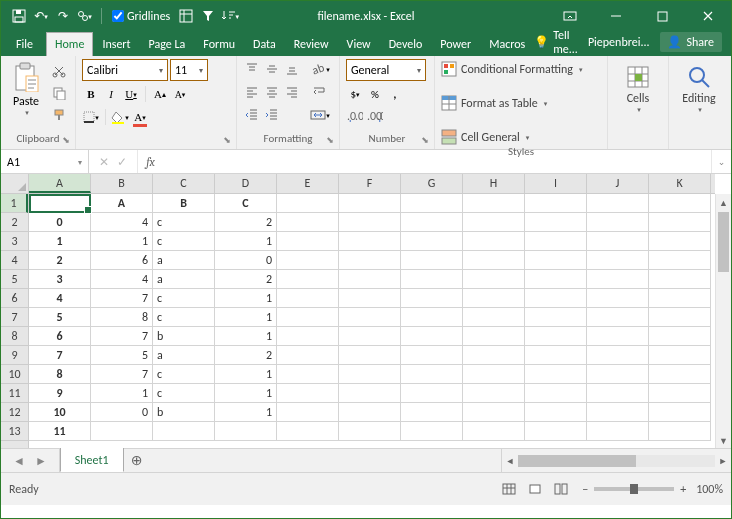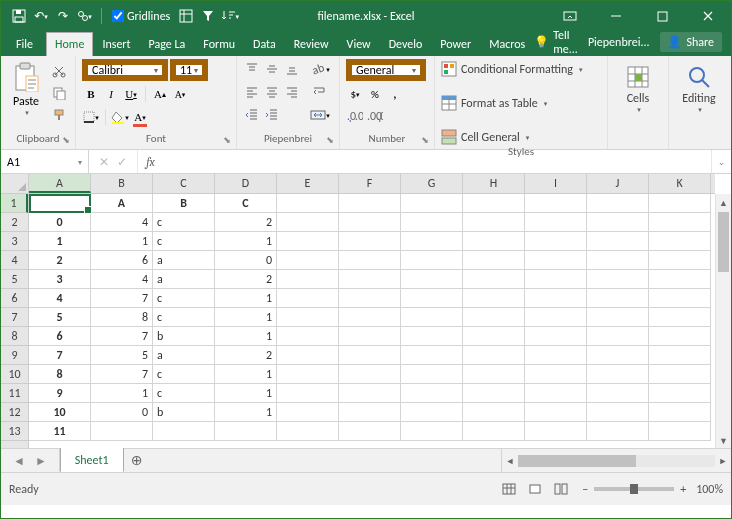--- a/index.html
+++ b/index.html
@@ -24,21 +24,21 @@
 .group{border-right:1px solid #e1e1e1;padding:3px 6px 2px;display:flex;flex-direction:column;position:relative}
 .group-title{font-size:11px;color:#666;text-align:center;margin-top:auto;padding-bottom:2px}
 .group-launcher{position:absolute;right:3px;bottom:3px;width:12px;height:12px;font-size:9px;color:#888;text-align:center}
 .clip-body{display:flex;gap:4px}
 .clip-paste{display:flex;flex-direction:column;align-items:center;width:38px;border:1px solid transparent;padding-top:2px}
 .clip-paste svg{margin-bottom:2px}
 .clip-side{display:flex;flex-direction:column;gap:2px;padding-top:2px}
 .icon-btn{width:20px;height:20px;border:1px solid transparent;display:flex;align-items:center;justify-content:center;cursor:pointer}
 .font-body{display:flex;flex-direction:column;gap:3px;width:148px}
 .font-row{display:flex;gap:2px;align-items:center}
-.combo{background:#fff;border:6px solid #a16207;height:22px;display:flex;align-items:center;padding:0 4px;font-size:12px}
+.combo{background:#fff;border:1px solid #a16207;height:22px;display:flex;align-items:center;padding:0 4px;font-size:12px}
 .combo.font{width:86px}
 .combo.size{width:38px}
 .combo .caret{margin-left:auto;font-size:8px;color:#666}
 .smallicon{width:18px;height:20px;display:flex;align-items:center;justify-content:center;font-size:11px;cursor:pointer}
 .align-body{display:flex;gap:6px}
 .align-col{display:flex;flex-direction:column;gap:3px}
 .align-row{display:flex;gap:2px}
 .num-body{display:flex;flex-direction:column;gap:3px;width:82px}
 .styles-body{display:flex;flex-direction:column;gap:18px;width:160px;padding-top:2px}
 .styles-row{display:flex;align-items:center;gap:4px;font-size:12px;color:#444;cursor:pointer}
@@ -255,21 +255,20 @@
         <div class="smallicon">
             <svg width="14" height="14">
               <path d="M5 2l6 6-5 5-5-5z" fill="#fff" stroke="#888"></path>
               <rect x="1" y="12" width="12" height="3" fill="#ffff00"></rect>
             </svg>
             <span style="font-size:7px">▾</span>
           </div>
         <div class="smallicon" style="font-family:serif;position:relative">A<div style="position:absolute;bottom:0;left:2px;right:2px;height:3px;background:#e74c3c"></div><span style="font-size:7px">▾</span></div>
       </div>
     </div>
-    <div class="group-title">Font</div>
     <div class="group-launcher">⬊</div>
   </div>
 
   <div class="group">
     <div class="align-body">
       <div class="align-col">
         <div class="align-row">
           <div class="smallicon">
               <svg width="14" height="14">
                 <line x1="2" y1="2" x2="12" y2="2" stroke="#666"></line>
@@ -347,21 +346,21 @@
           </div>
         <div class="smallicon" style="width:26px">
             <svg width="16" height="14">
               <rect x="1" y="3" width="14" height="8" fill="none" stroke="#666"></rect>
               <path d="M4 7h8M10 5l2 2-2 2M6 5l-2 2 2 2" fill="none" stroke="#4472c4"></path>
             </svg>
             <span style="font-size:7px">▾</span>
           </div>
       </div>
     </div>
-    <div class="group-title">Piepenbrei</div>
+    <div class="group-title">Formatting</div>
     <div class="group-launcher">⬊</div>
   </div>
 
   <div class="group">
     <div class="num-body">
       <div class="combo" style="width:80px">
           <span>General</span>
           <span class="caret">▾</span>
         </div>
       <div class="align-row">

